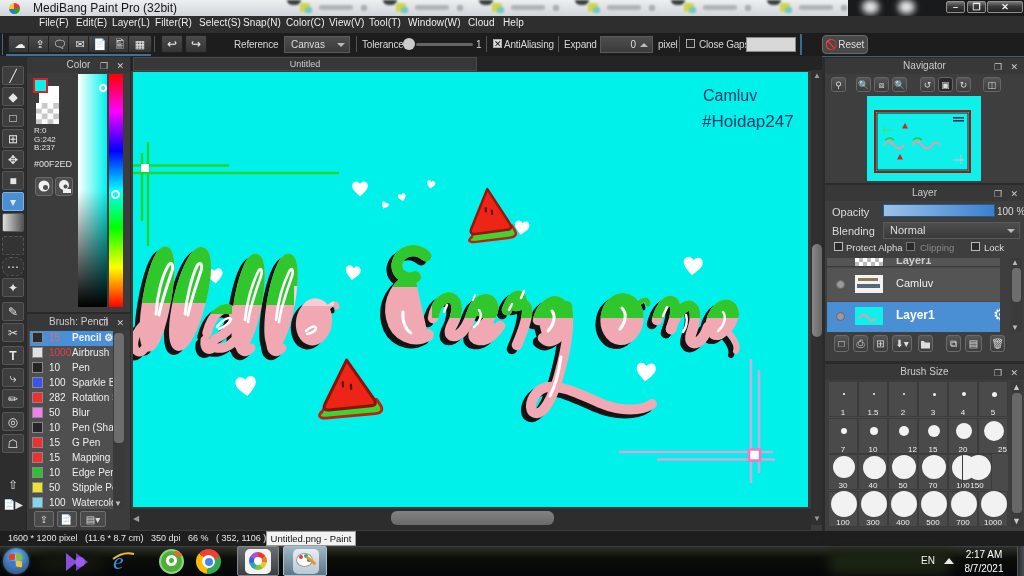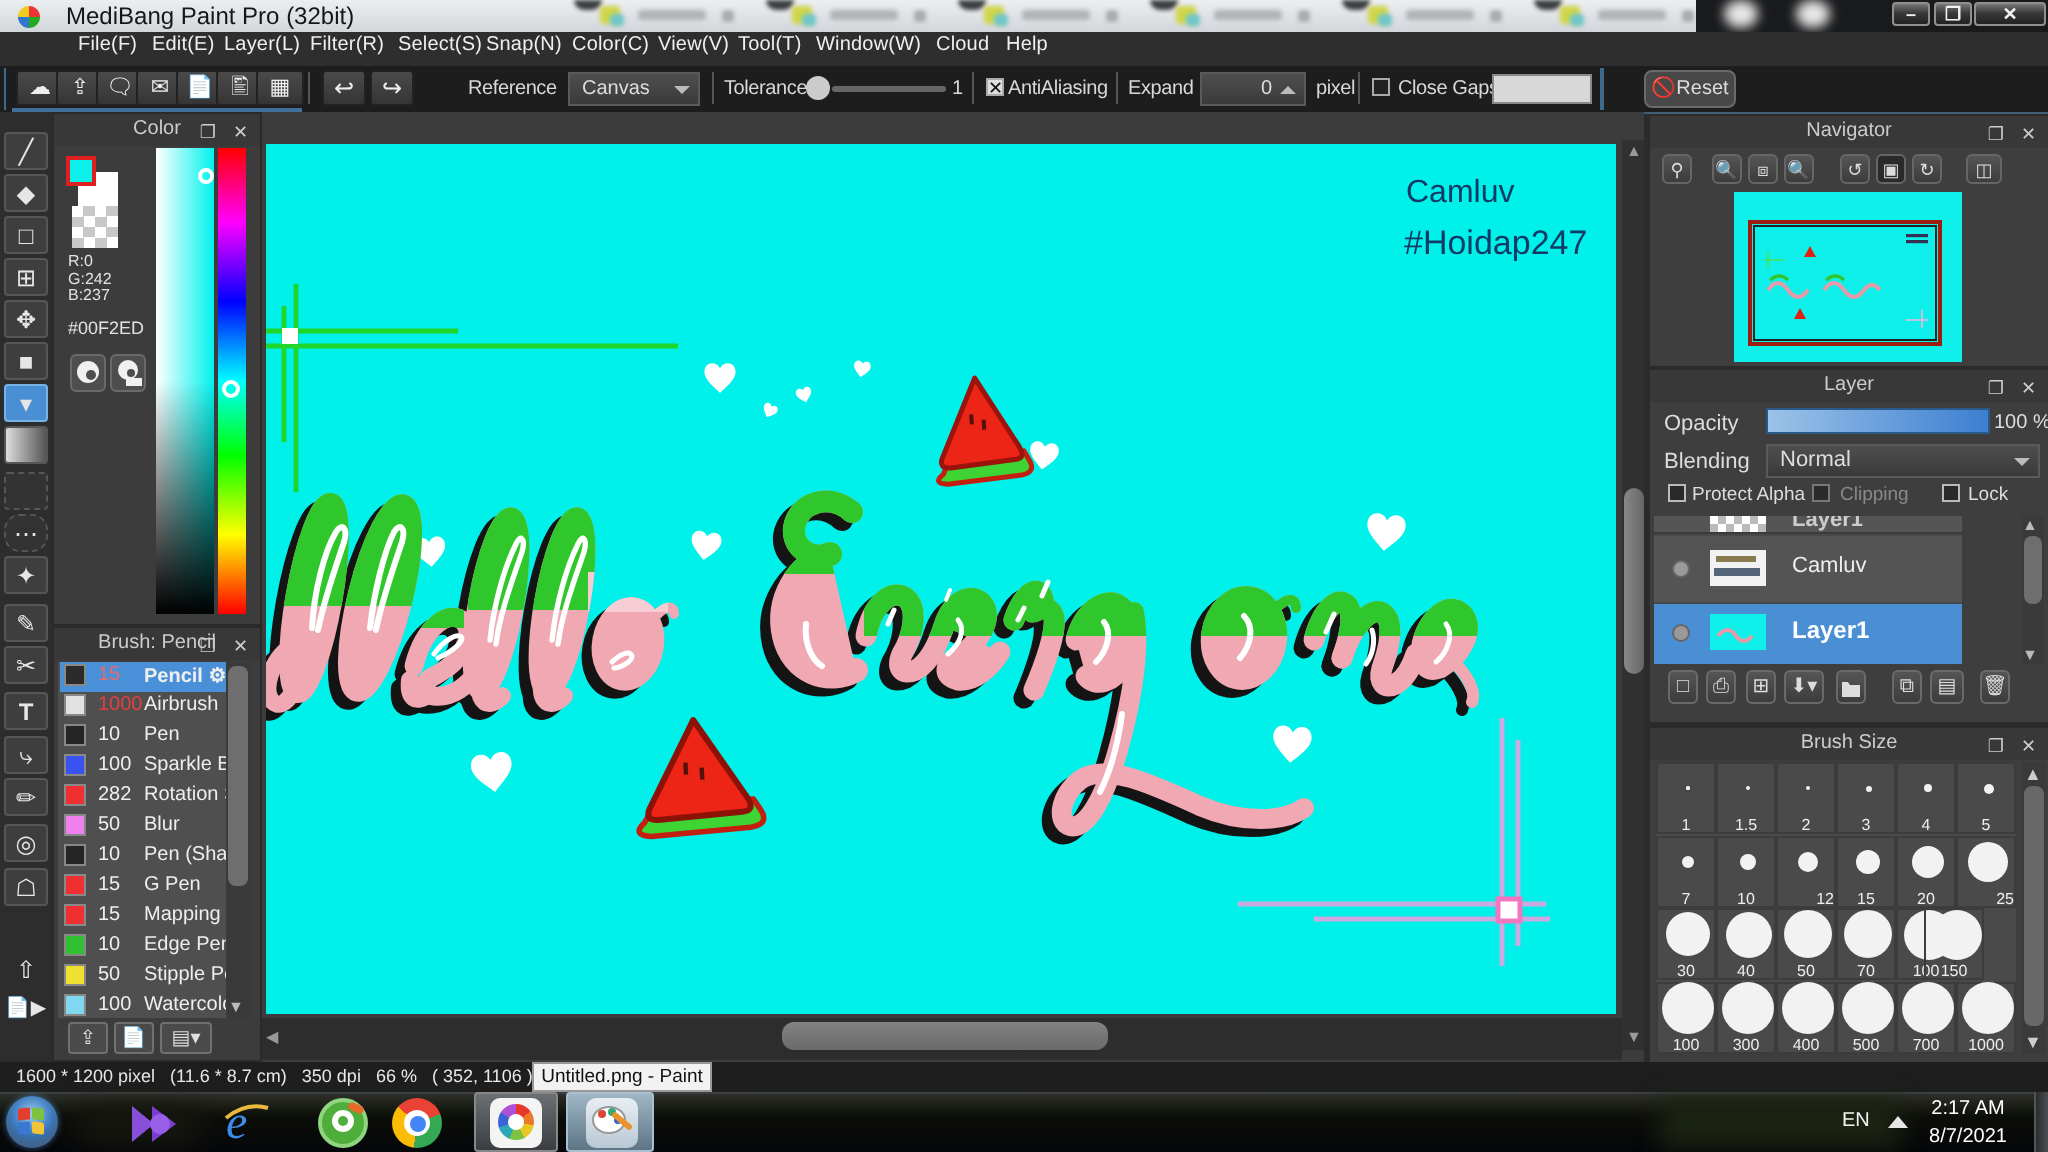--- a/index.html
+++ b/index.html
@@ -287,20 +287,23 @@
   <div style="position:absolute;left:86px;top:17px;width:12px;height:178px;background:#3a3a3a;">
      <div style="position:absolute;left:1px;top:2px;width:10px;height:110px;background:#6e6e6e;border-radius:4px;"></div>
      <div style="position:absolute;left:1px;bottom:1px;color:#bbb;font-size:8px;">▼</div>
   </div>
   <div style="position:absolute;left:7px;top:197px;width:20px;height:16px;background:#4a4a4a;border:1px solid #707070;border-radius:2px;color:#ddd;font-size:10px;text-align:center;line-height:15px;">⇪</div>
   <div style="position:absolute;left:30px;top:197px;width:20px;height:16px;background:#4a4a4a;border:1px solid #707070;border-radius:2px;color:#ddd;font-size:10px;text-align:center;line-height:15px;">📄</div>
   <div style="position:absolute;left:53px;top:197px;width:26px;height:16px;background:#4a4a4a;border:1px solid #707070;border-radius:2px;color:#ddd;font-size:10px;text-align:center;line-height:15px;">▤▾</div>
 </div>
 
 <div id="canvasarea">
+  <div id="tabbar">
+      <div id="tab1">Untitled</div>
+    </div>
   <svg id="art" style="position:absolute;left:2px;top:16px;" width="675" height="435" viewBox="133 72 675 435">
     <rect x="133" y="72" width="675" height="435" fill="#00f1ea"></rect>
 
     <g stroke="#1fd62b" stroke-width="2.4" fill="none">
       <line x1="133" y1="165.5" x2="229" y2="165.5"></line>
       <line x1="132" y1="173" x2="339" y2="173"></line>
       <line x1="148" y1="142" x2="148" y2="246"></line>
       <line x1="142" y1="153" x2="142" y2="221"></line>
     </g>
     <rect x="141" y="164" width="8" height="8" fill="#fff"></rect>
@@ -469,21 +472,21 @@
     <div style="position:absolute;left:172px;top:21px;color:#ddd;font-size:10px;white-space:nowrap;">100 %</div>
     <div style="position:absolute;left:7px;top:40px;color:#ddd;font-size:11px;">Blending</div>
     <div class="tdrop" style="left:58px;top:37px;width:137px;">Normal<span class="arr"></span></div>
     <div style="position:absolute;left:9px;top:57px;width:9px;height:9px;border:1px solid #bbb;background:#2a2a2a;"></div>
     <div style="position:absolute;left:21px;top:57px;color:#ddd;font-size:9.5px;">Protect Alpha</div>
     <div style="position:absolute;left:81px;top:57px;width:9px;height:9px;border:1px solid #777;background:#2a2a2a;"></div>
     <div style="position:absolute;left:95px;top:57px;color:#888;font-size:9.5px;">Clipping</div>
     <div style="position:absolute;left:146px;top:57px;width:9px;height:9px;border:1px solid #bbb;background:#2a2a2a;"></div>
     <div style="position:absolute;left:159px;top:57px;color:#ddd;font-size:9.5px;">Lock</div>
 
-    <div style="position:absolute;left:2px;top:73px;width:154px;height:74px;background:#484848;overflow:hidden;">
+    <div style="position:absolute;left:2px;top:73px;width:173px;height:74px;background:#484848;overflow:hidden;">
       <div style="position:absolute;left:0;top:0;width:183px;height:9px;background:#555;border-bottom:1px solid #3a3a3a;">
         <div style="position:absolute;left:28px;top:-8px;width:28px;height:16px;background:
           conic-gradient(#bbb 0 25%, #fff 25% 50%, #bbb 50% 75%, #fff 75%) 0 0/8px 8px;"></div>
         <div style="position:absolute;left:69px;top:-4px;color:#ccc;font-size:11px;font-weight:bold;">Layer1</div>
       </div>
       <div style="position:absolute;left:0;top:10px;width:183px;height:33px;background:#545454;">
         <div style="position:absolute;left:9px;top:12px;width:9px;height:9px;border-radius:50%;background:#9a9a9a;border:1px solid #666;"></div>
         <div style="position:absolute;left:28px;top:7px;width:28px;height:18px;background:#f2f2f2;">
           <div style="position:absolute;left:3px;top:3px;width:20px;height:3px;background:#8a7a50;"></div>
           <div style="position:absolute;left:2px;top:9px;width:23px;height:4px;background:#55657a;"></div>

